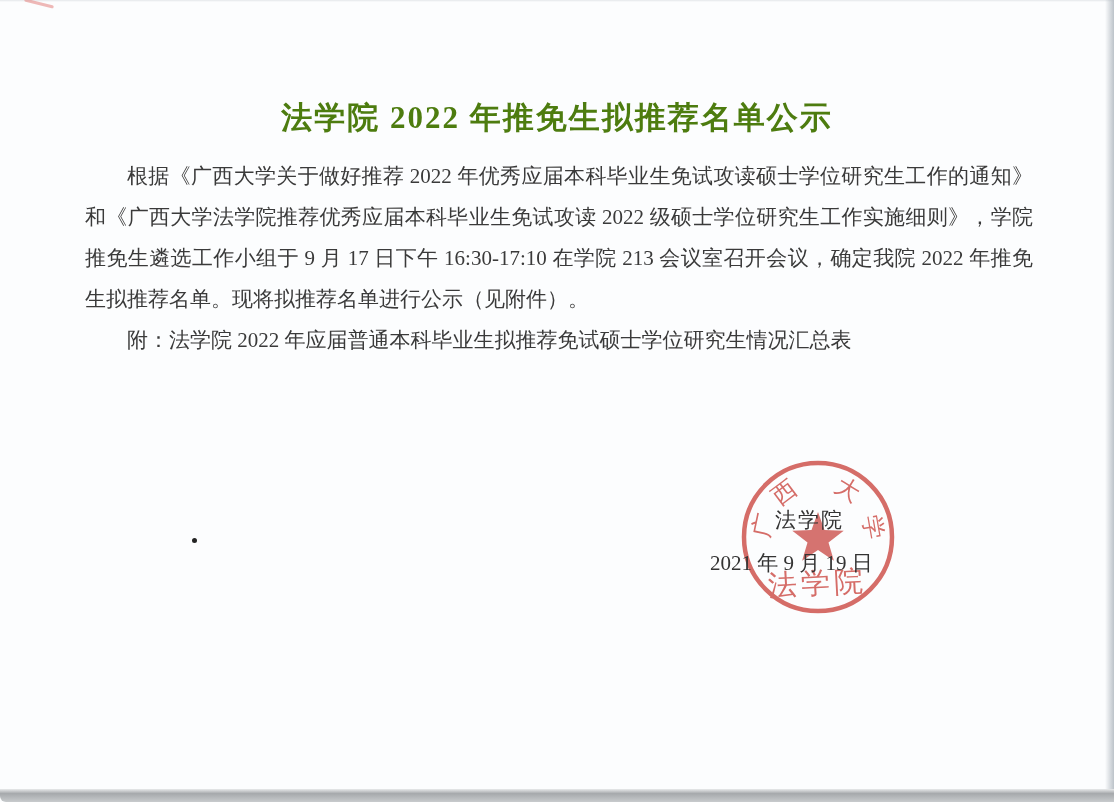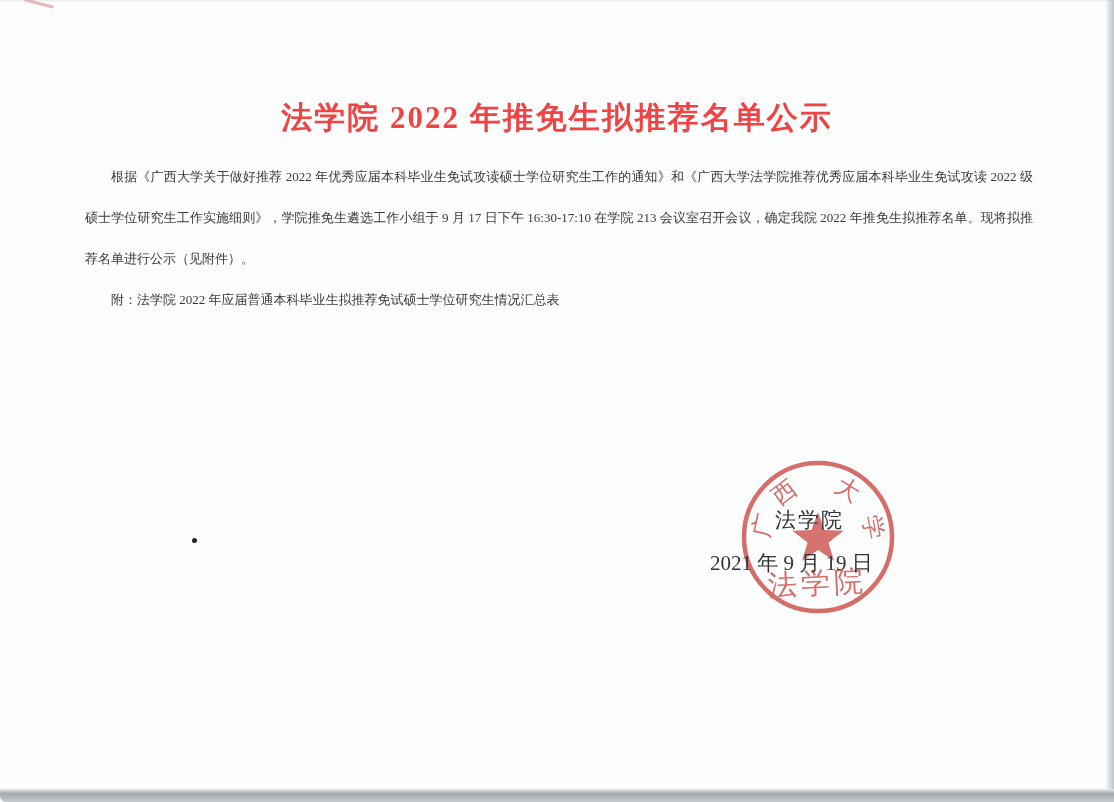--- a/index.html
+++ b/index.html
@@ -27,26 +27,26 @@
   }
   
   .pen-mark{
     position:absolute;left:24px;top:2px;width:30px;height:3px;
     background:rgba(226,128,124,.55);
     transform:rotate(14deg);border-radius:2px;
   }
   .doc-title{
     position:absolute;left:0;top:76px;width:1114px;
     text-align:center;
-    font-size:31px;font-weight:bold;color:#ef4444;
+    font-size:31px;font-weight:bold;color:#4d7c0f;
     letter-spacing:2px;
   }
   .doc-body{
     position:absolute;left:85px;top:156px;width:948px;
-    font-size:13px;line-height:41px;
+    font-size:21px;line-height:41px;
     text-align:justify;
   }
   .doc-body p{margin:0;text-indent:2em;}
   .speck{
     position:absolute;left:192px;top:538px;width:5px;height:5px;
     background:#232323;border-radius:50%;
   }
   .signature{
     position:absolute;left:0;top:0;width:1114px;height:0;
     font-size:21px;color:#333;

